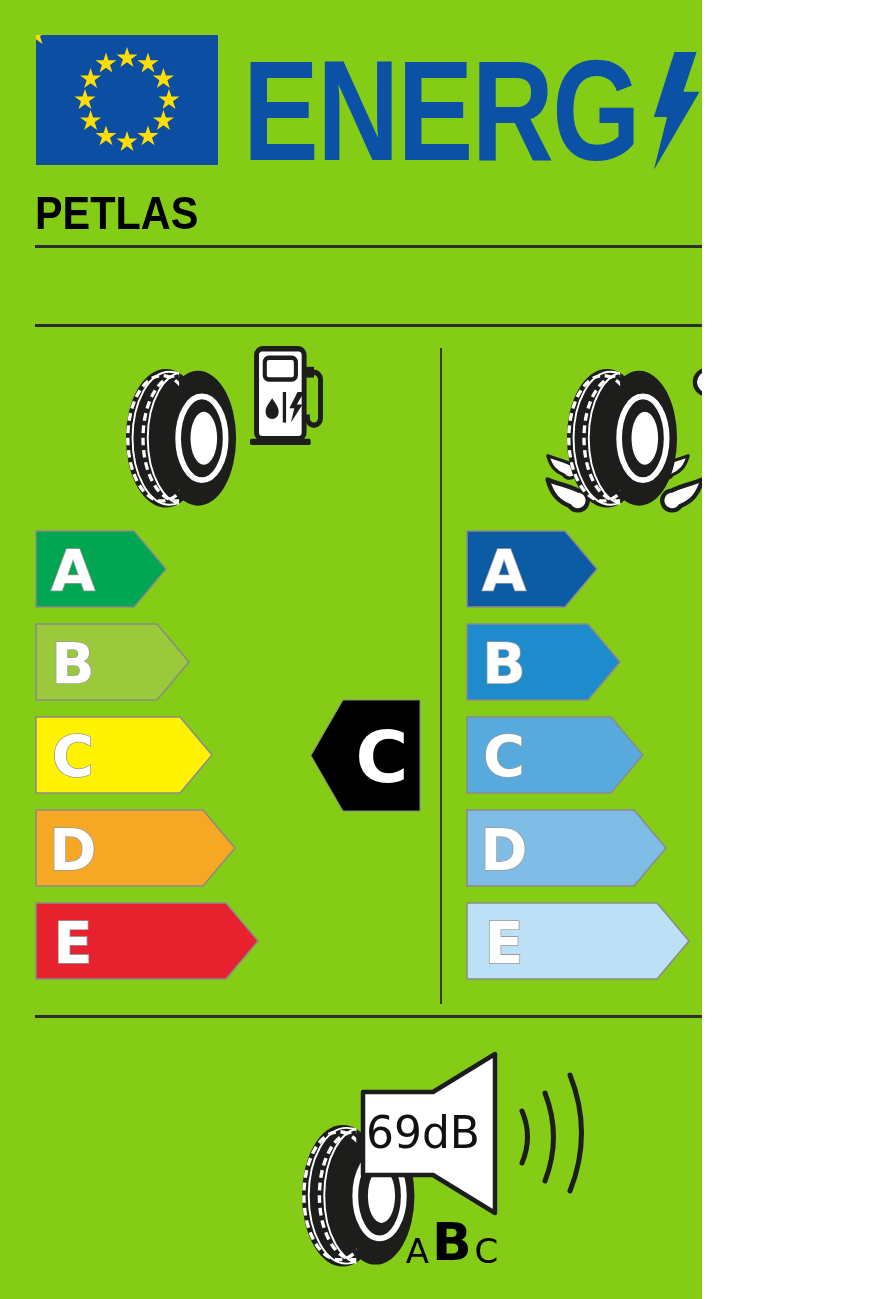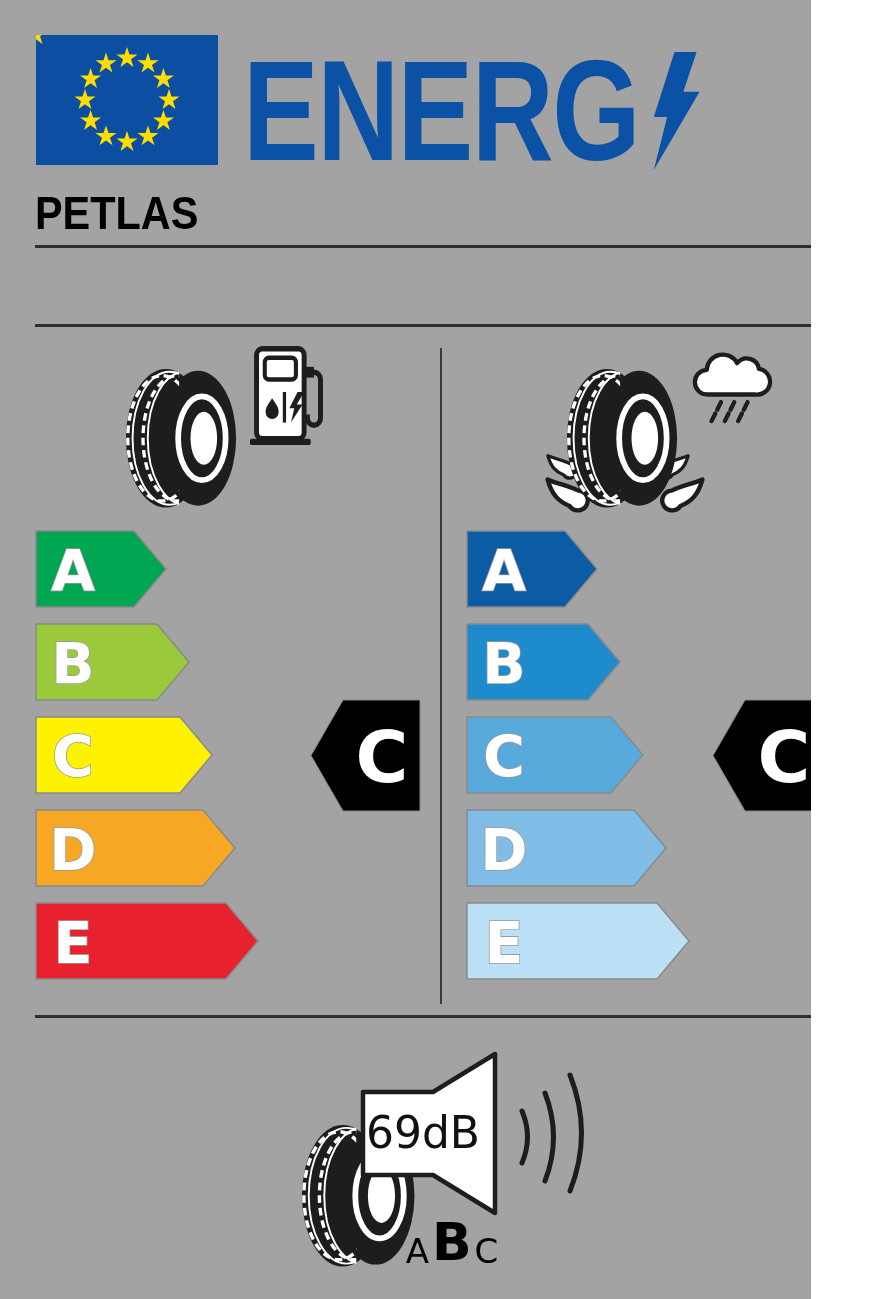--- a/index.html
+++ b/index.html
@@ -1,16 +1,16 @@
 <!DOCTYPE html>
 <html><head>
 <meta charset="utf-8">
 <style>
   html,body{margin:0;padding:0;background:#fff;}
-  .label{position:relative;width:811px;height:1299px;background:#a3a3a3;overflow:hidden;
+  .label{position:relative;width:702px;height:1299px;background:#84cc16;overflow:hidden;
          font-family:"Liberation Sans",sans-serif;}
   .abs{position:absolute;}
   
   .flag{left:36px;top:35px;width:182px;height:130px;}
   
   .energ{left:243px;top:40px;font-size:142px;font-weight:bold;color:#0B51A5;
          letter-spacing:-2px;transform:scaleX(0.80);transform-origin:left top;line-height:1;}
   .bolt{left:642px;top:52px;}
   
   .brand{left:35px;top:190px;font-size:46px;font-weight:bold;color:#000;

